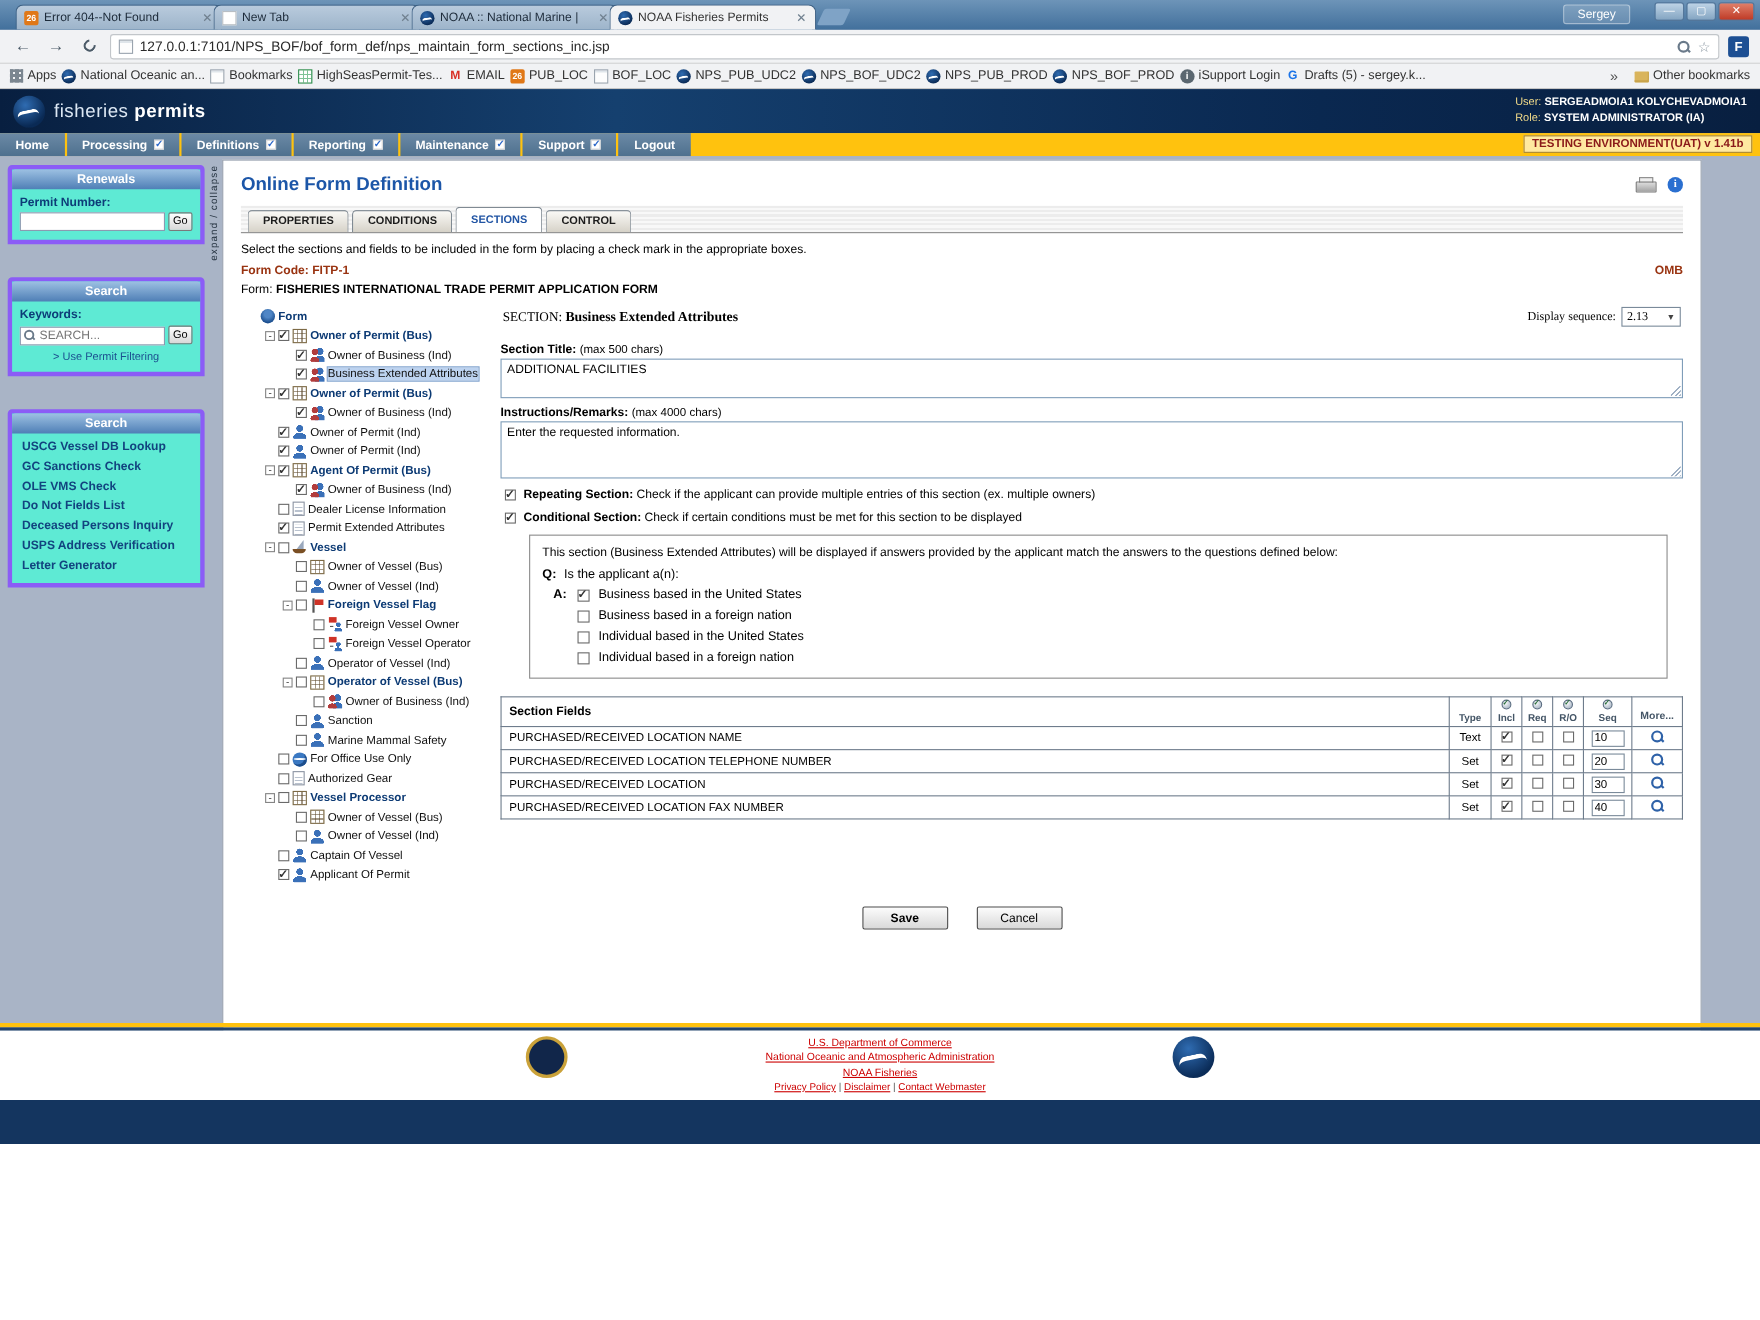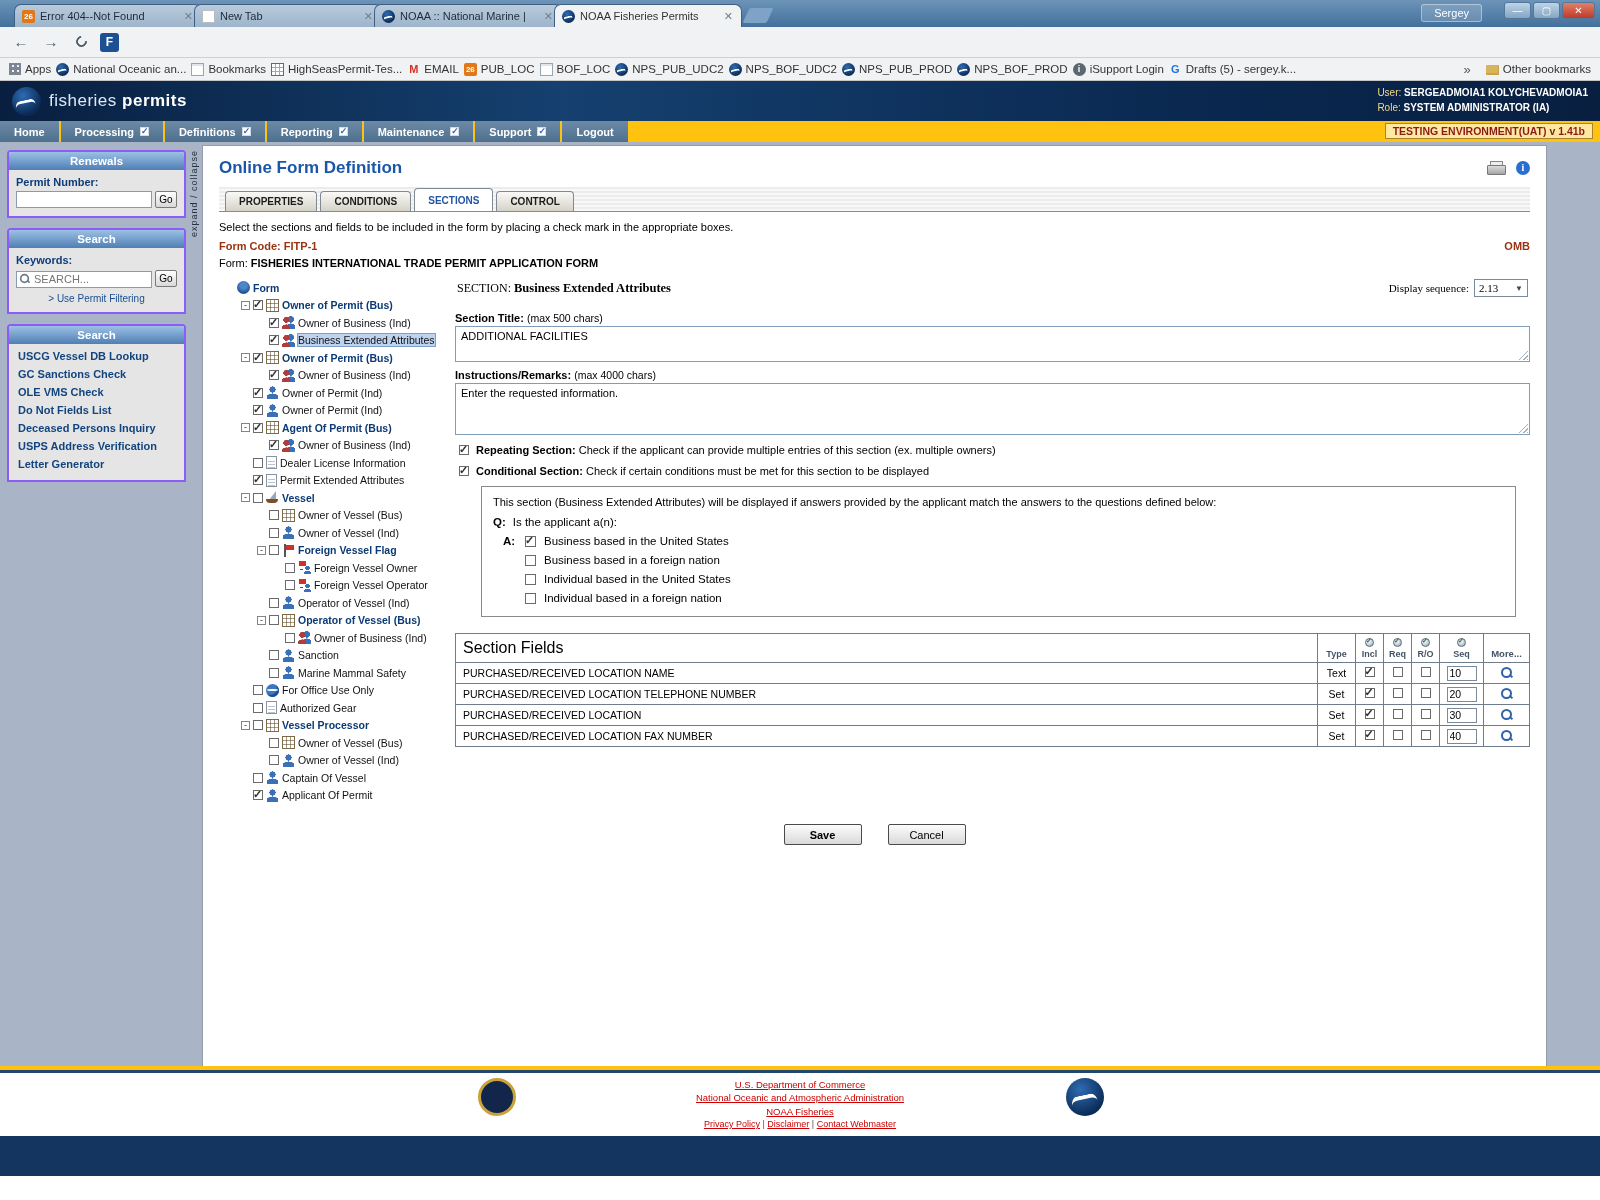--- a/index.html
+++ b/index.html
@@ -1,17 +1,17 @@
 <!DOCTYPE html>
 <html><head>
 <meta charset="utf-8">
 <style>
   * { margin:0; padding:0; box-sizing:border-box; }
   body { font-family:"Liberation Sans", sans-serif; }
-  .browser { position:relative; width:1600px; height:1176px; overflow:hidden; background:#a9b4c6; }
+  .browser { position:relative; width:1600px; height:1040px; overflow:hidden; background:#a9b4c6; }
 
   
   .tabstrip { position:relative; height:27px; background:linear-gradient(#6d94b8,#42709c); display:flex; align-items:flex-end; padding-left:14px; }
   .tabs { display:flex; align-items:flex-end; }
   .tab { width:188px; height:23px; margin-right:-8px; border-radius:7px 7px 0 0; border:1px solid #3c5f82; border-bottom:none;
          background:linear-gradient(#b9cbdd,#9db4ca); display:flex; align-items:center; gap:5px; padding:0 7px; font-size:11px; color:#1d2b3a; position:relative; }
   .tab.active { background:#f1f2f4; color:#333; z-index:3; }
   .tab-title { flex:1; overflow:hidden; white-space:nowrap; text-overflow:ellipsis; }
   .tab-close { font-size:11px; color:#70808f; padding:0 1px; }
   .newtab { width:24px; height:15px; background:#7fa3c6; border-radius:2px; transform:skewX(-25deg); margin:0 0 4px 12px; }
@@ -68,21 +68,21 @@
   .nav-item { background:linear-gradient(#6c8aa6,#4e708e); color:#fff; font-size:11px; font-weight:bold; padding:0 14px; margin-right:2px; display:flex; align-items:center; gap:6px; }
   .navcb { width:9px; height:9px; background:#fff; border:1px solid #d8d8d8; position:relative; display:inline-block; }
   .navcb:after { content:"✓"; color:#2a66c8; font-size:9px; position:absolute; left:0; top:-2px; }
   .env { position:absolute; right:7px; top:2px; background:#ffe9a0; border:1px solid #a8832a; color:#8b1a1a; font-size:10.5px; font-weight:bold; padding:1px 7px; }
 
   
   .content { position:absolute; top:142px; left:0; right:0; bottom:0; background:#a9b4c6; }
 
   
   .sidebar { position:absolute; left:7px; top:8px; width:179px; }
-  .panel { border:2px solid #8b5cf6; background:#e5e5e5; margin-bottom:10px; border-radius:4px 4px 0 0; }
+  .panel { border:4px solid #8b5cf6; background:#5eead4; margin-bottom:30px; border-radius:4px 4px 0 0; }
   .panel-header { height:18px; background:linear-gradient(#9cc0e2,#4f7fb6); color:#fff; font-size:11.5px; font-weight:bold; text-align:center; line-height:18px; border-radius:3px 3px 0 0; }
   .panel-body { padding:6px 7px 8px; }
   .fldlabel { font-size:11px; font-weight:bold; color:#0d3c78; margin-bottom:3px; }
   .inputrow { display:flex; gap:3px; align-items:center; }
   .txtin { flex:1; height:17px; border:1px solid #8a9ab0; font-size:11px; padding:0 3px; background:#fff; font-family:inherit; min-width:0; }
   .gobtn { width:22px; height:17px; font-size:10px; background:linear-gradient(#fff,#d8d8d8); border:1px solid #7a7a7a; border-radius:2px; font-family:inherit; }
   .searchwrap { flex:1; position:relative; min-width:0; }
   .searchwrap .mag { position:absolute; left:2px; top:3px; }
   .searchwrap input { width:100%; padding-left:17px; }
   .filterlink { display:block; margin-top:5px; font-size:10px; color:#1b4f8f; text-align:center; }
@@ -152,21 +152,21 @@
   .chkrow { display:flex; align-items:flex-start; gap:7px; margin:9px 0 0 4px; font-size:11px; }
   .chkrow .cb { margin-top:1px; }
   .condbox { margin:9px 14px 0 26px; border:1px solid #8a8a8a; padding:9px 11px 12px; font-size:11px; background:#fff; }
   .qrow { margin-top:8px; display:flex; gap:7px; font-size:11.5px; }
   .qlabel { font-weight:bold; }
   .ansrow { display:flex; align-items:center; gap:8px; margin:7px 0 0 10px; font-size:11.5px; }
   .anslabel { width:14px; font-weight:bold; flex:none; }
 
   table.fields { margin-top:16px; width:100%; border-collapse:collapse; font-size:10.5px; }
   table.fields th, table.fields td { border:1px solid #6e7c8c; }
-  .fname-h { text-align:left; font-size:16px; font-weight:normal; padding:5px 7px; }
+  .fname-h { text-align:left; font-size:11px; font-weight:bold; padding:5px 7px; }
   .colh { width:28px; text-align:center; font-size:9px; font-weight:bold; color:#445566; padding:2px 2px 3px; vertical-align:bottom; }
   .colh.typeh { width:38px; } .colh.seqh { width:44px; } .colh.moreh { width:46px; font-size:9.5px; }
   .colicon { width:9px; height:9px; border-radius:50%; background:radial-gradient(circle at 35% 30%, #fff, #98a8ba); border:1px solid #5a6c80; display:block; margin:0 auto 2px; position:relative; }
   .colicon:after { content:"✓"; position:absolute; left:0px; top:-2px; font-size:7px; color:#2a6e3a; }
   td.fname { padding:4px 7px; }
   td.ftype, td.fcb, td.fseq, td.fmore { text-align:center; }
   .seqin { width:30px; height:15px; border:1px solid #7a8a9a; font-size:10.5px; padding:0 2px; font-family:inherit; }
   .btnrow { margin-top:20px; display:flex; justify-content:center; gap:26px; }
   .btn { min-width:78px; height:21px; background:linear-gradient(#fcfcfc,#d9d9d9); border:1px solid #4a4a4a; border-radius:2px; font-size:11px; font-family:inherit; }
   .btn.save { font-weight:bold; }
@@ -219,20 +219,26 @@
       <div class="wbtn">—</div>
       <div class="wbtn">▢</div>
       <div class="wbtn close">✕</div>
     </div>
   </div>
 
   <div class="toolbar">
     <span class="navbtn">←</span>
     <span class="navbtn">→</span>
     <span class="navbtn"><span class="refresh"></span></span>
+    <div class="omnibox">
+      <span class="fav f-page"></span>
+      <span class="url">127.0.0.1:7101/NPS_BOF/bof_form_def/nps_maintain_form_sections_inc.jsp</span>
+      <span class="mag"></span>
+      <span class="star">☆</span>
+    </div>
     <span class="extF">F</span>
   </div>
 
   <div class="bookmarks">
     <span id="bookmark-items" style="display:flex;gap:5px;align-items:center;">
         <span class="bm">
           <span class="fav f-apps"></span>
           <span>Apps</span>
         </span>
         <span class="bm">

